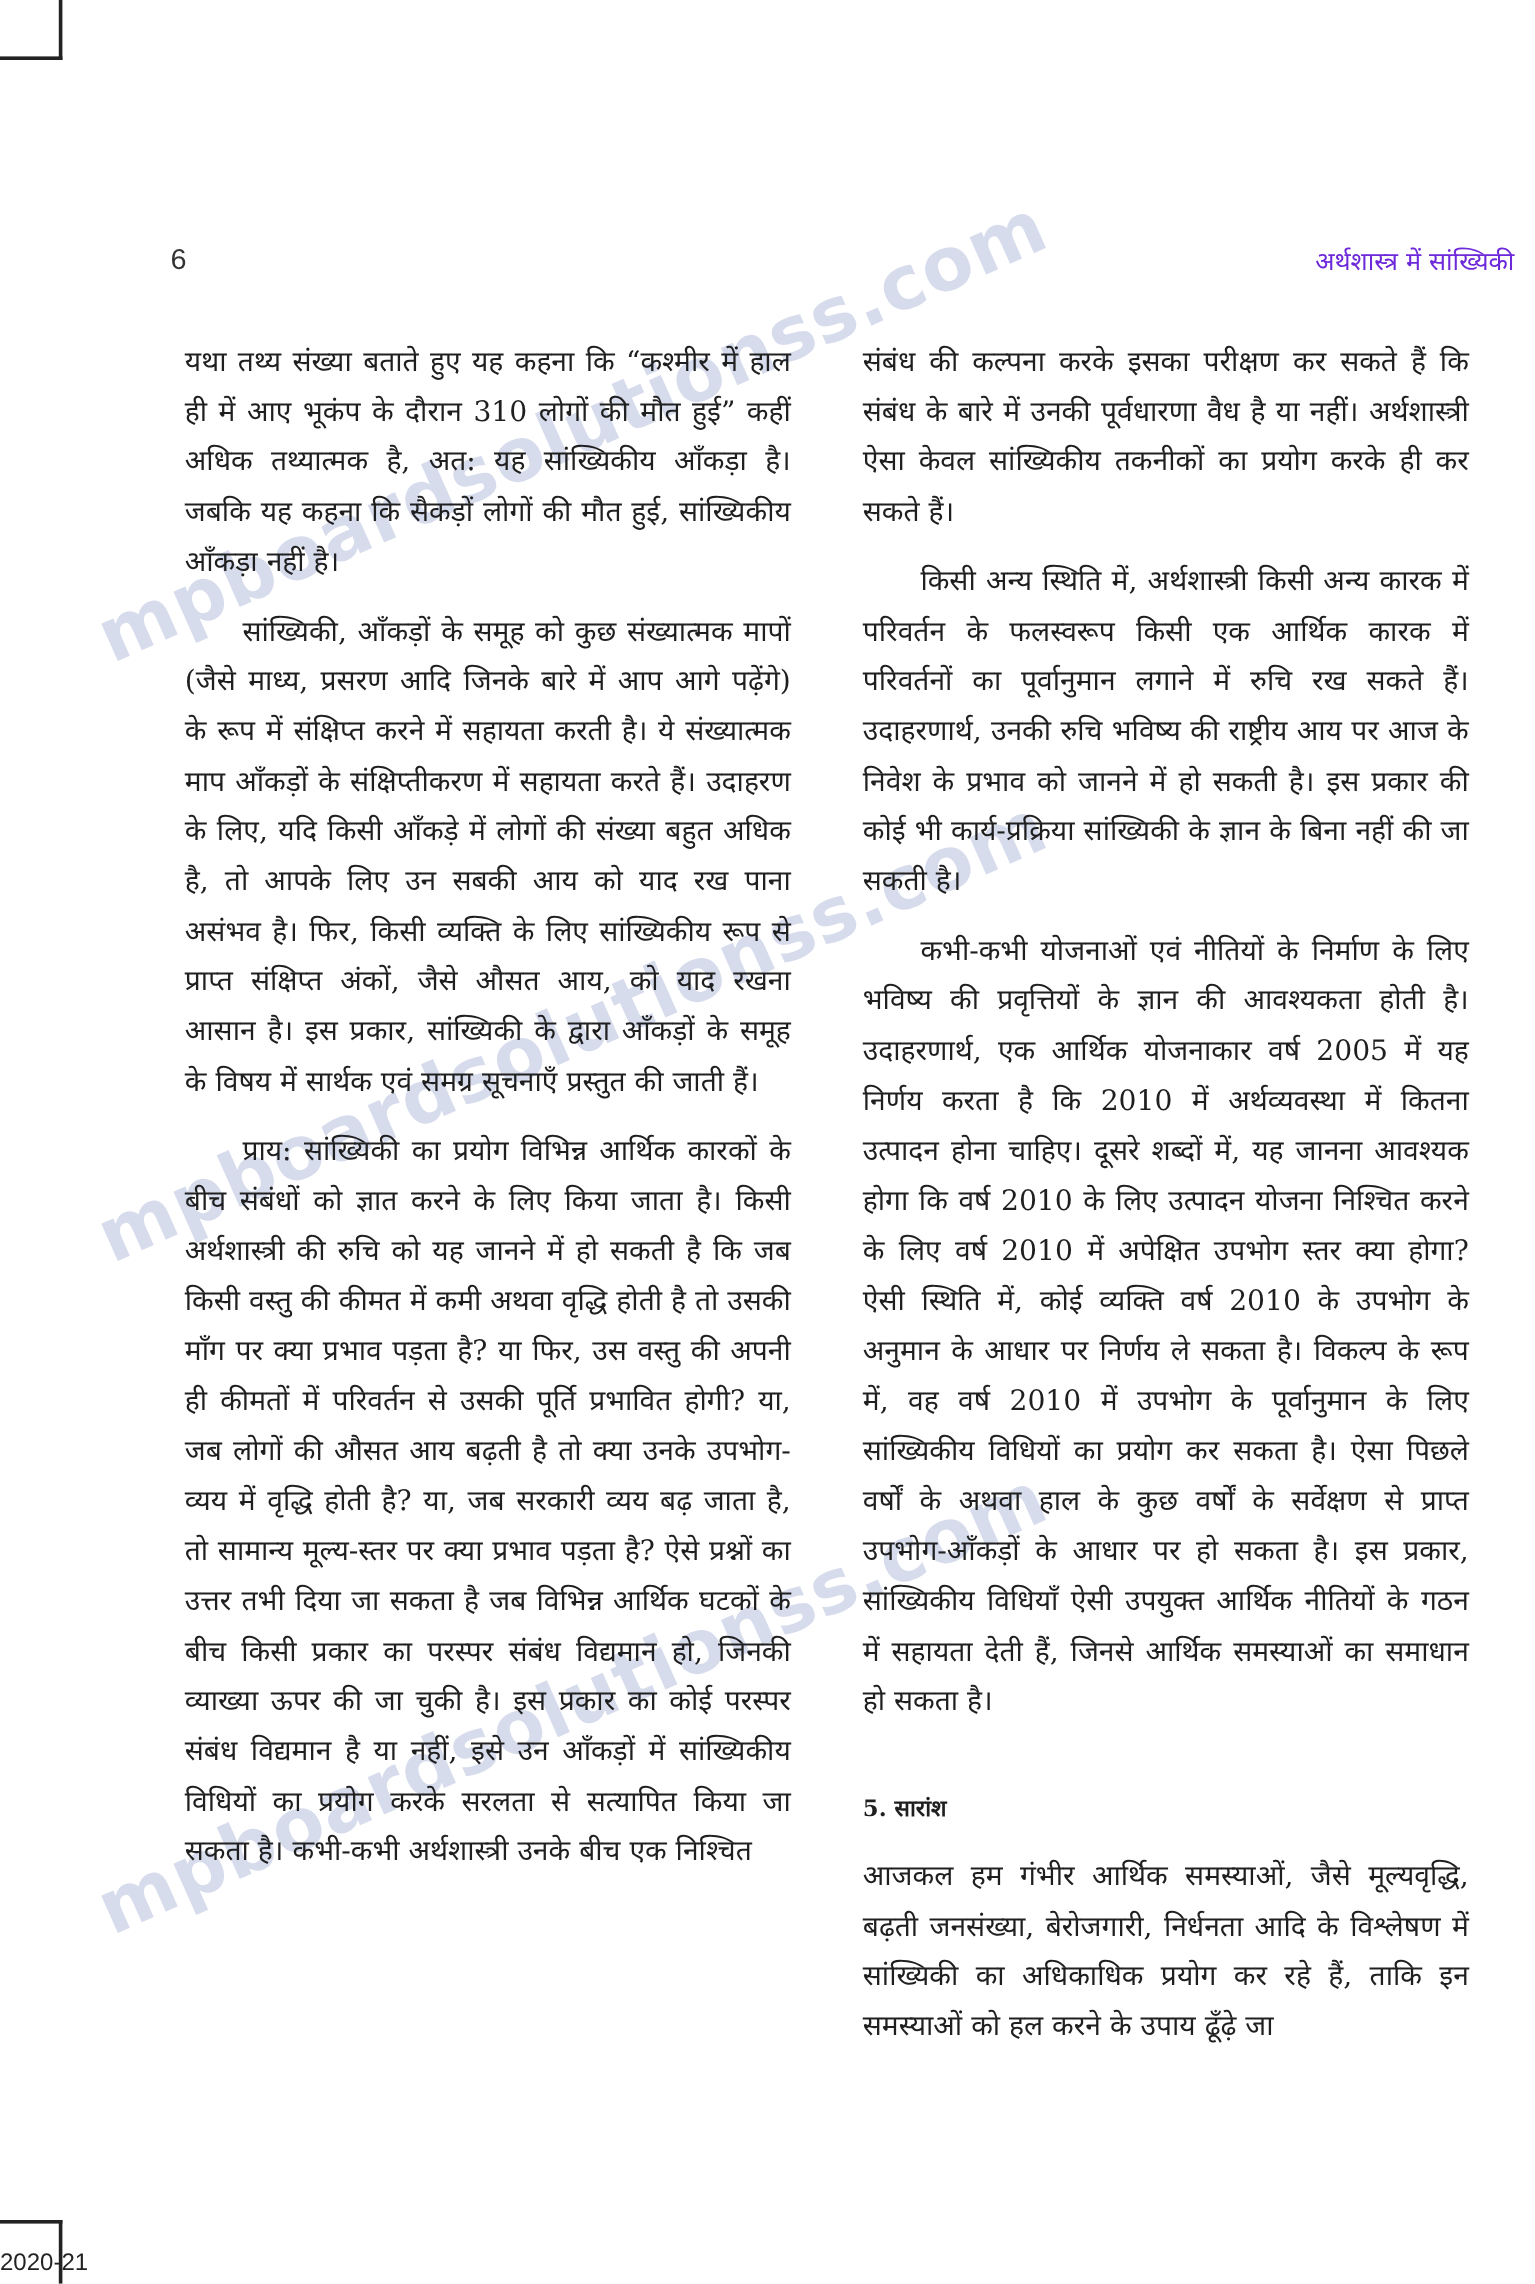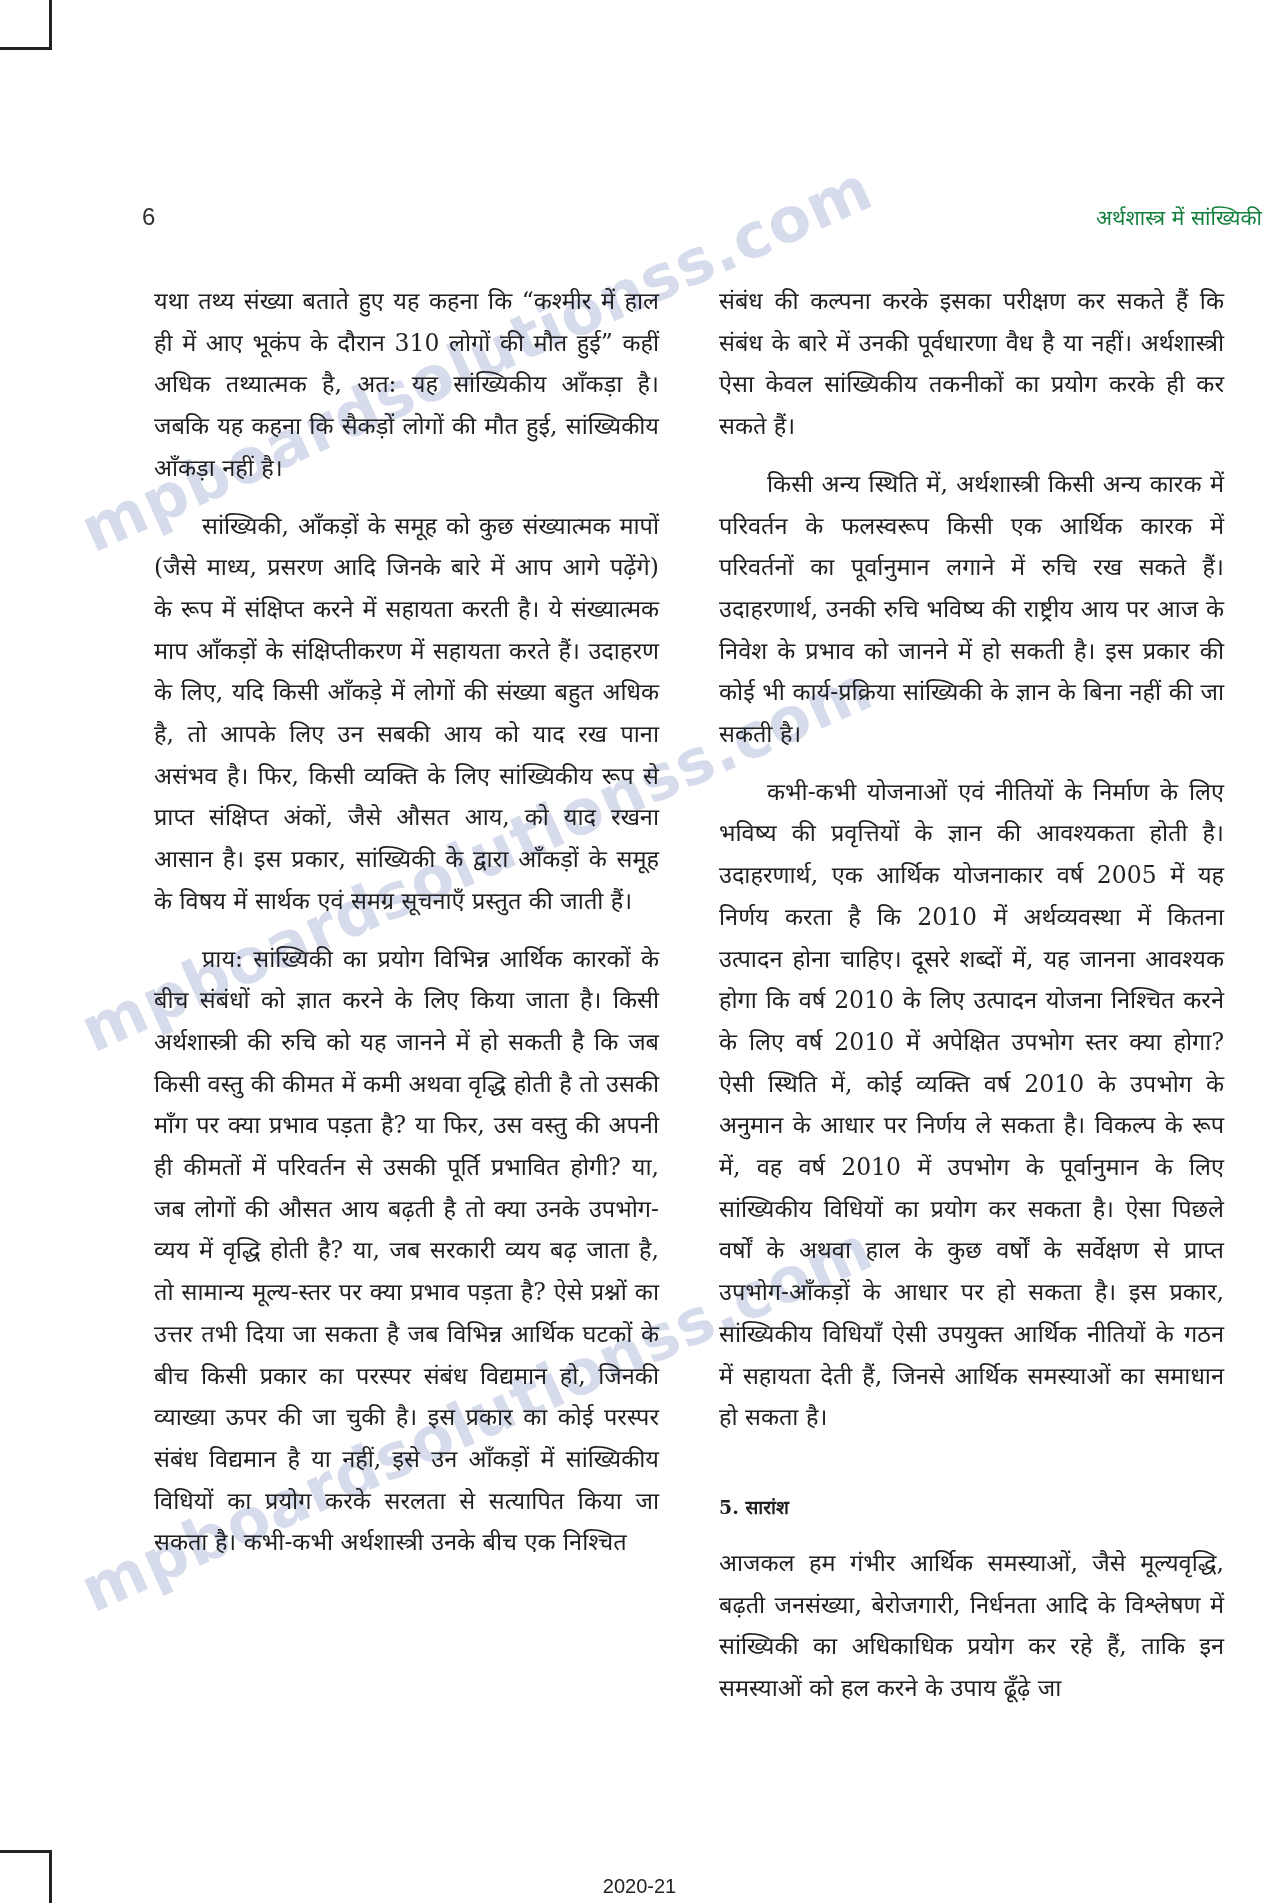--- a/index.html
+++ b/index.html
@@ -31,41 +31,41 @@
       height: 30px;
       font-size: 22px;
     }
     .page-number {
       position: absolute; left: 0; top: 0;
       font-family: "Liberation Sans", sans-serif;
       font-size: 24px; color: #333;
     }
     .book-title {
       position: absolute; right: 0; top: 0;
-      font-size: 21px; color: #15803d;
+      font-size: 21px; color: #6d28d9;
     }
     .column {
       position: absolute; top: 265px; width: 537px;
       font-size: 23.5px;
       line-height: 41.7px;
       text-align: justify;
     }
     .col-left { left: 138px; }
     .col-right { left: 703px; }
     .para { margin: 16px; }
     .para.indent { text-indent: 48px; }
     .section-heading {
       margin: 48px 0 8px 16px;
       font-size: 19px;
       font-weight: bold;
       line-height: 40px;
     }
     .footer-year {
       position: absolute; top: 1875px; left: 0; width: 1279px;
-      text-align: center;
+      text-align: left;
       font-family: "Liberation Sans", sans-serif;
       font-size: 20px; color: #222;
     }
     .watermark {
       position: absolute;
       font-family: "DejaVu Sans", sans-serif;
       font-weight: bold;
       color: rgba(110, 130, 190, 0.28);
       font-size: 62px;
       transform: rotate(-24deg);

